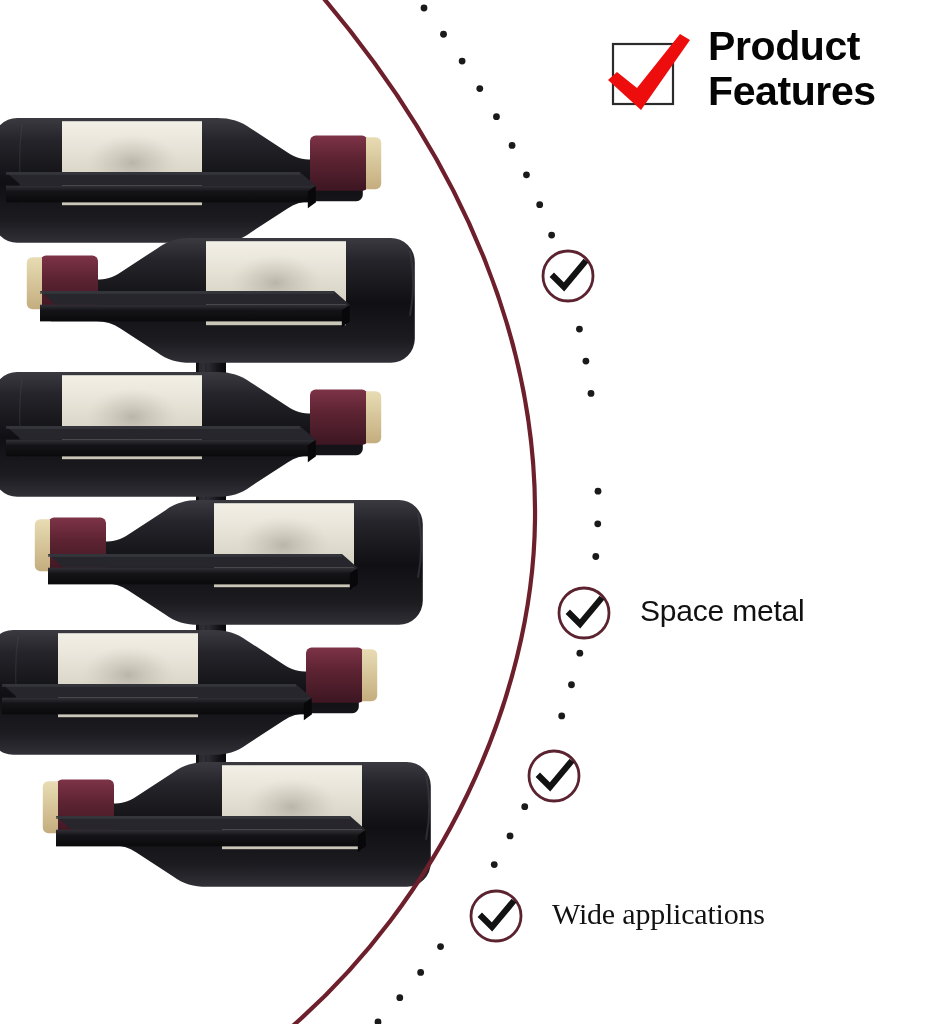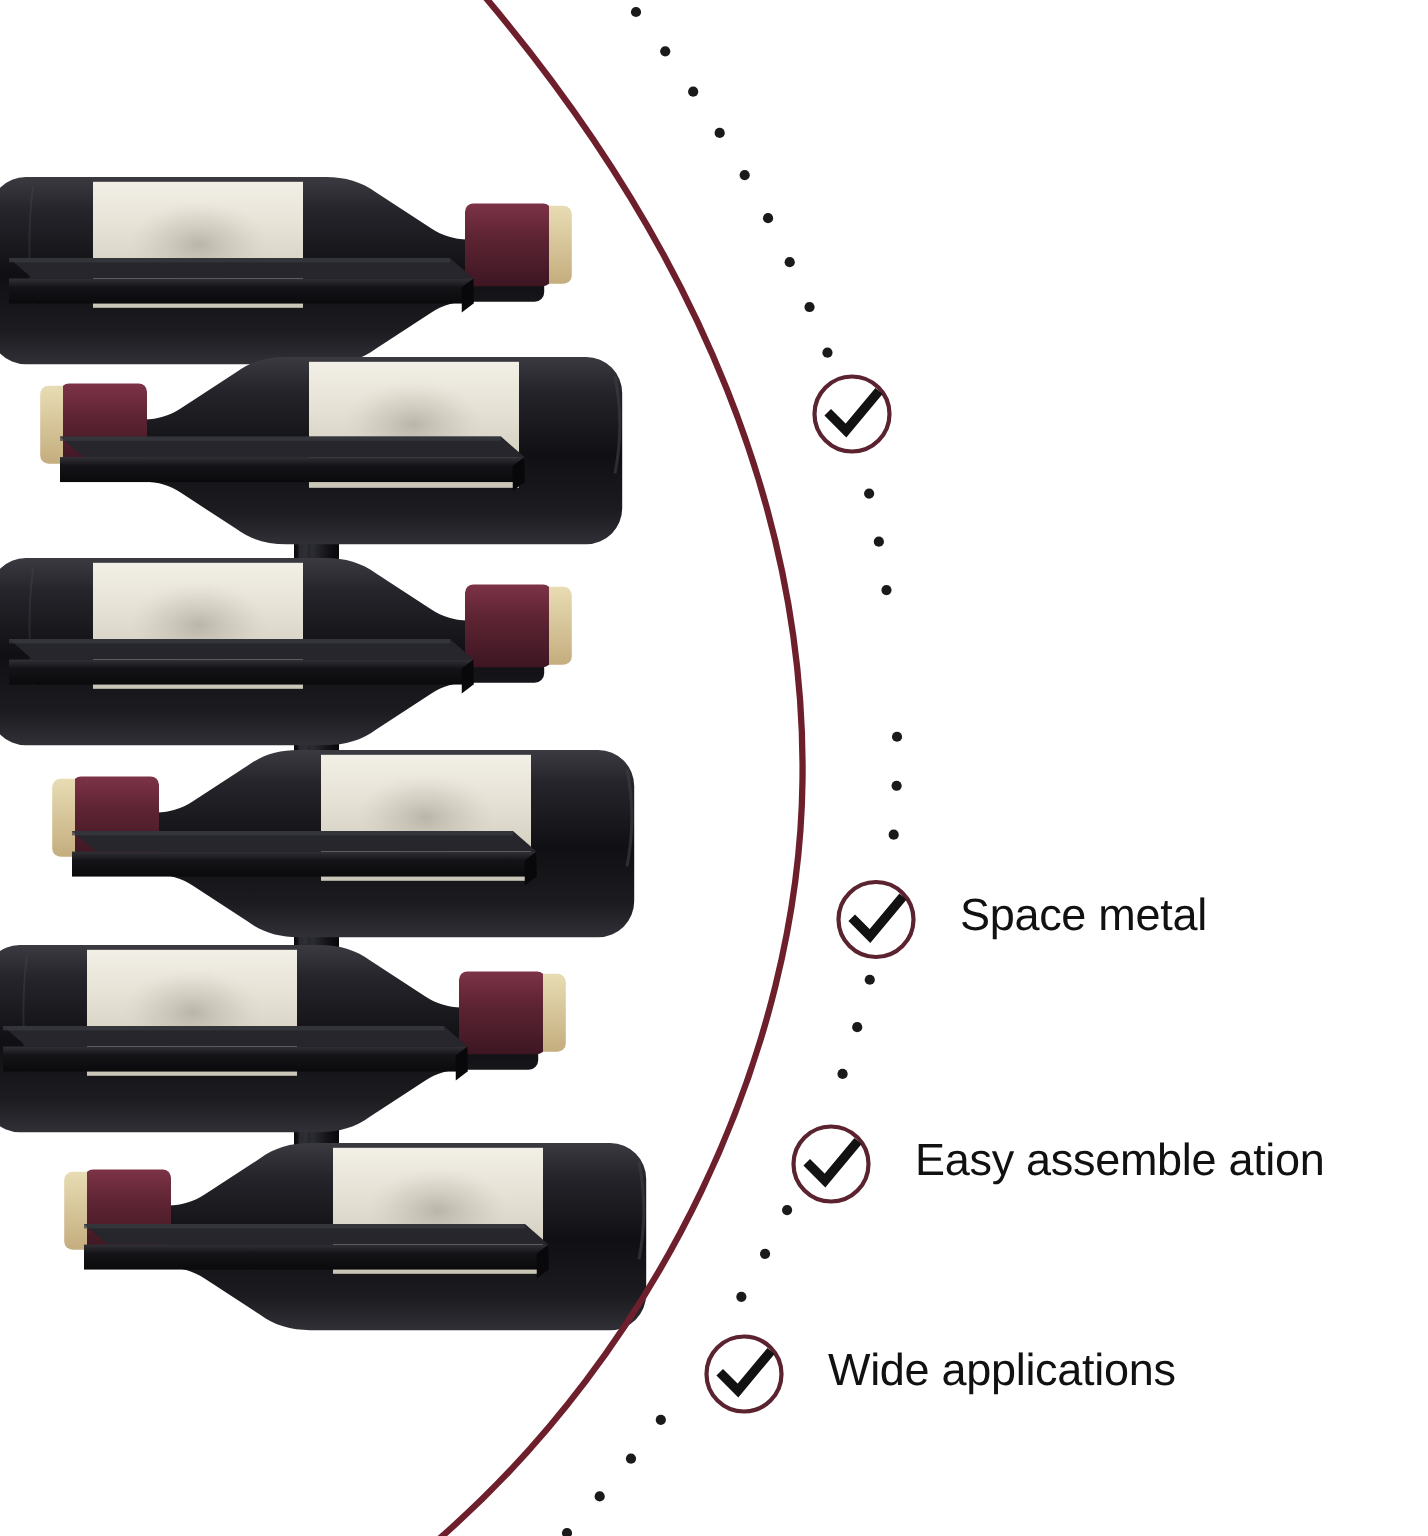--- a/index.html
+++ b/index.html
@@ -221,20 +221,28 @@
         <circle cx="524.74" cy="806.72" r="3.4" fill="#1a1a1a"></circle>
         <circle cx="510.04" cy="835.91" r="3.4" fill="#1a1a1a"></circle>
         <circle cx="494.24" cy="864.53" r="3.4" fill="#1a1a1a"></circle>
         <circle cx="440.54" cy="946.53" r="3.4" fill="#1a1a1a"></circle>
         <circle cx="420.65" cy="972.47" r="3.4" fill="#1a1a1a"></circle>
         <circle cx="399.79" cy="997.64" r="3.4" fill="#1a1a1a"></circle>
         <circle cx="378.00" cy="1022.00" r="3.4" fill="#1a1a1a"></circle>
       </g>
   </svg>
 
+  <div id="header">
+    <svg id="checkbox-mark" viewBox="0 0 86 86">
+      <rect x="7" y="12" width="60" height="60" fill="#ffffff" stroke="#2b2b2b" stroke-width="2.2"></rect>
+      <path d="M2,48 L11,40 L31,56 L74,2 L84,8 L35,78 Z" fill="#ee0d0d"></path>
+    </svg>
+    <div id="header-title">Product
+Features</div>
+  </div>
 
   <div class="feature-row" style="left:540px; top:248px; width:412px;">
     <svg class="feature-check" viewBox="0 0 56 56">
       <circle cx="28" cy="28" r="25" fill="none" stroke="#5b2230" stroke-width="2.8"></circle>
       <path d="M14,29 L24,39 L44,15" fill="none" stroke="#121212" stroke-width="6.2" stroke-linecap="square" stroke-linejoin="miter"></path>
     </svg>
   </div>
 
 
   <div class="feature-row" style="left:556px; top:585px; width:396px;">
@@ -243,24 +251,23 @@
       <path d="M14,29 L24,39 L44,15" fill="none" stroke="#121212" stroke-width="6.2" stroke-linecap="square" stroke-linejoin="miter"></path>
     </svg>
     <div class="feature-label">Space metal</div>
   </div>
 
   <div class="feature-row" style="left:526px; top:748px; width:426px;">
     <svg class="feature-check" viewBox="0 0 56 56">
       <circle cx="28" cy="28" r="25" fill="none" stroke="#5b2230" stroke-width="2.8"></circle>
       <path d="M14,29 L24,39 L44,15" fill="none" stroke="#121212" stroke-width="6.2" stroke-linecap="square" stroke-linejoin="miter"></path>
     </svg>
-    <div class="feature-label">Easy assemble ation</div>
-  </div>
-
-  <div class="feature-row" style="left:468px; top:888px; width:484px;">
+  </div>
+
+  <div class="feature-row" style="left:468px; top:888px; width:484px;font-family:Liberation Serif, serif;">
     <svg class="feature-check" viewBox="0 0 56 56">
       <circle cx="28" cy="28" r="25" fill="none" stroke="#5b2230" stroke-width="2.8"></circle>
       <path d="M14,29 L24,39 L44,15" fill="none" stroke="#121212" stroke-width="6.2" stroke-linecap="square" stroke-linejoin="miter"></path>
     </svg>
     <div class="feature-label">Wide applications</div>
   </div>
 
 </div>
 
 </body></html>

